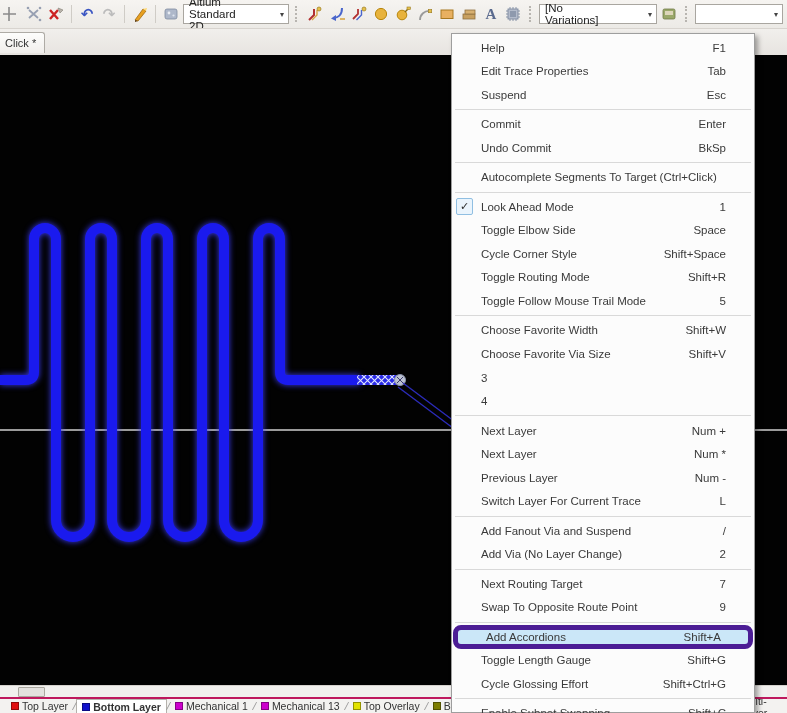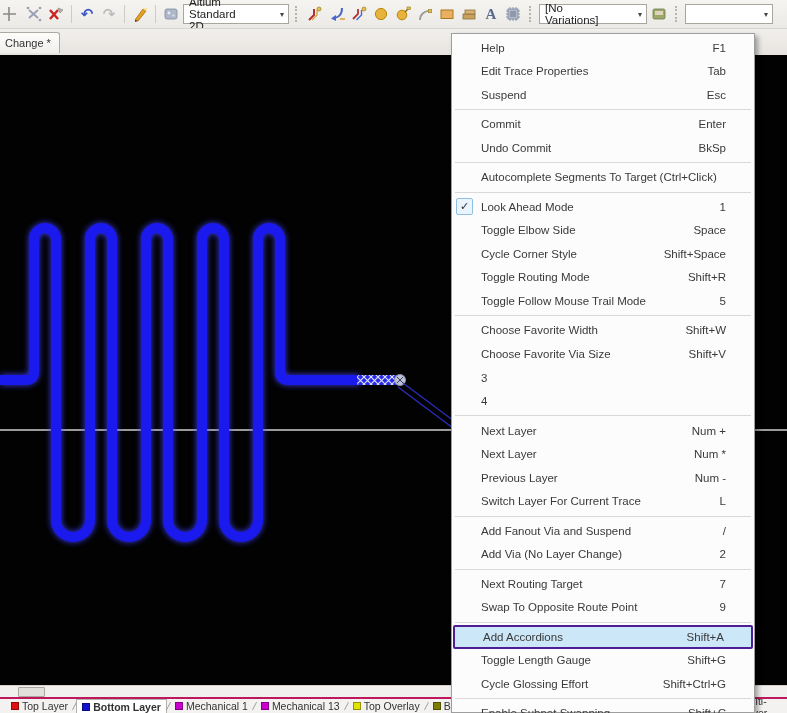--- a/index.html
+++ b/index.html
@@ -36,21 +36,21 @@
   .gridline { stroke:#9b9b9b; stroke-width:2; }
 
   
   #context-menu { position:absolute; left:451px; top:33px; width:304px; height:680px;
     background:#fcfcfc; border:1px solid #9e9e9e; box-shadow:3px 3px 5px rgba(0,0,0,.35);
     padding-top:2px; z-index:10; }
   .menu-row { position:relative; height:23.6px; display:flex; align-items:center;
     padding-left:29px; padding-right:28px; font-size:11.5px; color:#3a3a3a; cursor:default; }
   .menu-row .lbl { flex:1; white-space:nowrap; }
   .menu-row .sc { white-space:nowrap; text-align:right; }
-  .menu-row.hl { background:#cbe7f8; border:2px solid #4c1d95; border-radius:2px;
+  .menu-row.hl { background:#cbe7f8; border:5px solid #4c1d95; border-radius:8px;
     margin:0 1px; padding-left:28px; padding-right:27px; }
   .menu-sep { height:1px; background:#d9d9d9; margin:2.4px 3px; }
   .chkbox { position:absolute; left:4px; top:3px; width:17px; height:17px;
     background:#eaf4fc; border:1px solid #90bfe2; border-radius:2px; display:flex;
     align-items:center; justify-content:center; font-size:11px; color:#2b2b2b;
     font-family:"DejaVu Sans", sans-serif; }
 
   
   #hscroll { position:absolute; left:0; top:685px; width:787px; height:12px;
     background:#f1f0ee; border-top:1px solid #d5d2cd; }
@@ -175,40 +175,40 @@
         <span style="font-family:'Liberation Serif',serif;font-size:15px;font-weight:bold;color:#5a6a8e;line-height:1">A</span>
       </div>
       <div class="tb-icon">
         <svg width="18" height="18" viewBox="0 0 18 18">
           <rect x="4" y="4" width="10" height="10" fill="#b4bccb" stroke="#7e8aa0" stroke-width=".9"></rect>
           <path d="M6 2 V4 M9 2 V4 M12 2 V4 M6 14 V16 M9 14 V16 M12 14 V16 M2 6 H4 M2 9 H4 M2 12 H4 M14 6 H16 M14 9 H16 M14 12 H16" stroke="#7e8aa0" stroke-width=".9"></path>
           <rect x="6" y="6" width="6" height="6" fill="#8e99ad"></rect>
         </svg>
       </div>
       <div class="tb-dots"></div>
-      <div class="tb-combo" style="width: 108px;">
+      <div class="tb-combo" style="width: 118px;">
         <span>[No Variations]</span>
         <span class="arrow">▾</span>
       </div>
       <div class="tb-icon">
         <svg width="18" height="18" viewBox="0 0 18 18">
           <rect x="3" y="4" width="12" height="10" rx="1.5" fill="#9aa86a" stroke="#6f7a45" stroke-width=".8"></rect>
           <rect x="5" y="6" width="8" height="4" fill="#ddd6ba"></rect>
         </svg>
       </div>
       <div class="tb-dots"></div>
       <div class="tb-combo" style="width: 88px;">
         <span></span>
         <span class="arrow">▾</span>
       </div>
     </div>
 
   <div id="tabstrip">
     <div id="doc-tab">
-      <span>Change *</span>
+      <span>Click *</span>
     </div>
   </div>
 
   <div id="canvas">
     <svg id="pcb-svg" width="787" height="630" viewBox="0 0 787 630">
       <defs>
         <pattern id="xhatch" width="7" height="7" patternUnits="userSpaceOnUse">
           <rect width="7" height="7" fill="#2a2ae8"></rect>
           <path d="M0 0 L7 7 M7 0 L0 7" stroke="#dfe6ff" stroke-width="1.1"></path>
         </pattern>

